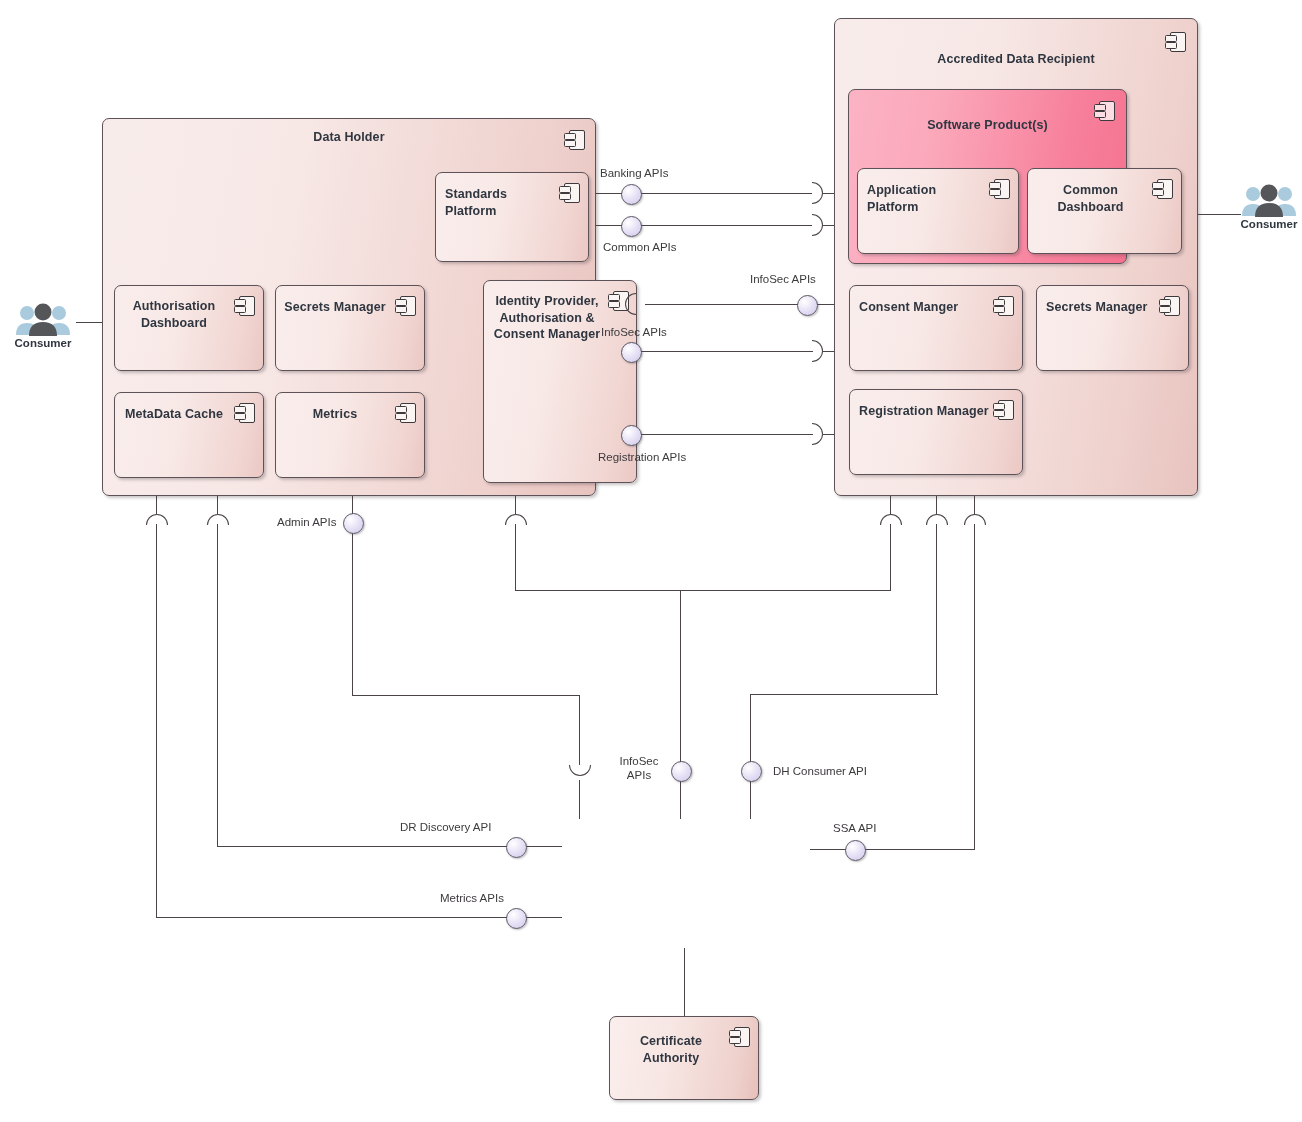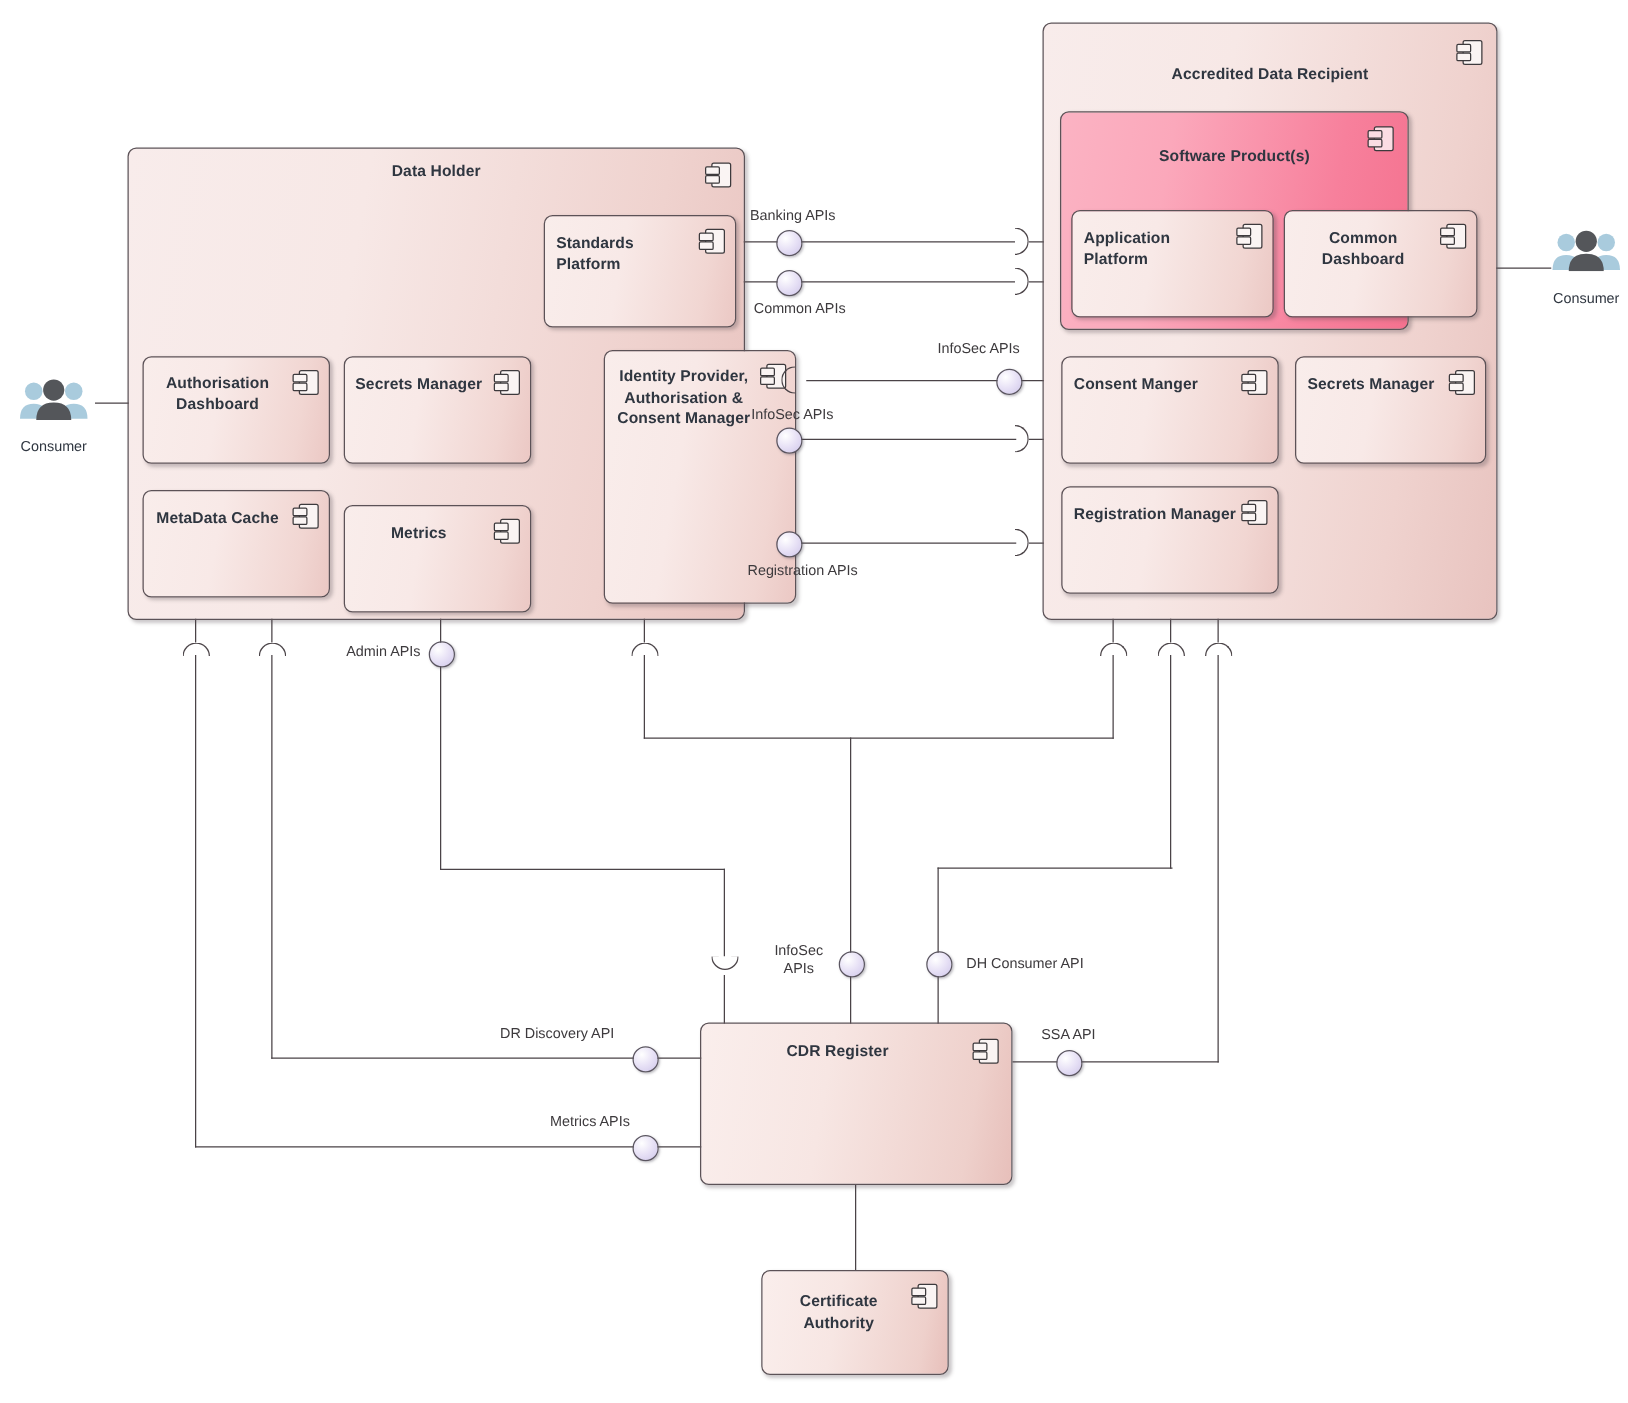--- a/index.html
+++ b/index.html
@@ -127,24 +127,25 @@
     white-space: nowrap;
     line-height: 1.25;
     pointer-events: none;
   }
   .edge-lbl.c { text-align: center; }
 
   
   .actor { position: absolute; width: 60px; }
   .actor .glyph { position: relative; width: 60px; height: 34px; }
   .actor .cap {
-    margin-top: 16px;
+    margin-top: 1px;
     text-align: center;
     font-size: 11.5px;
     color: #2f3640;
+    font-weight: bold;
   }
   .actor svg { display: block; }
 </style>
 </head>
 <body>
 
 <div id="canvas">
 
   <div class="ln h" style="left:76px; top:322px; width:40px;"></div>
 
@@ -261,21 +262,21 @@
 
   <div class="box pal-module" style="left:114px; top:392px; width:150px; height:86px;">
     <div class="box-label lbl-top" style="top:13px; left:4px; right:34px;">MetaData Cache</div>
     <span class="comp-icon" style="right:10px; top:10px;">
       <span class="body"></span>
         <span class="tab t1"></span>
         <span class="tab t2"></span>
     </span>
   </div>
 
-  <div class="box pal-module" style="left:275px; top:392px; width:150px; height:86px;margin-top:12px;">
+  <div class="box pal-module" style="left:275px; top:392px; width:150px; height:86px;">
     <div class="box-label lbl-top" style="top:13px; left:4px; right:34px;">Metrics</div>
     <span class="comp-icon" style="right:10px; top:10px;">
       <span class="body"></span>
         <span class="tab t1"></span>
         <span class="tab t2"></span>
     </span>
   </div>
 
   <div class="box pal-container" style="left:834px; top:18px; width:364px; height:478px;">
     <div class="box-label lbl-top" style="top:32px;">Accredited Data Recipient</div>
@@ -336,28 +337,20 @@
 
   <div class="box pal-module" style="left:849px; top:389px; width:174px; height:86px;">
     <div class="box-label lbl-top" style="text-align:left; left:9px; right:32px; top:13px;">Registration Manager</div>
     <span class="comp-icon" style="right:10px; top:10px;">
       <span class="body"></span>
         <span class="tab t1"></span>
         <span class="tab t2"></span>
     </span>
   </div>
 
-  <div class="box pal-reg" style="left:560px; top:818px; width:250px; height:130px;">
-    <div class="box-label lbl-top" style="top:14px; left:4px; right:34px;">CDR Register</div>
-    <span class="comp-icon" style="right:12px; top:12px;">
-      <span class="body"></span>
-        <span class="tab t1"></span>
-        <span class="tab t2"></span>
-    </span>
-  </div>
 
   <div class="box pal-reg" style="left:609px; top:1016px; width:150px; height:84px;">
     <div class="box-label" style="top:16px; left:4px; right:30px;">
       <div>Certificate</div>
       <div>Authority</div>
     </div>
     <span class="comp-icon" style="right:10px; top:10px;">
       <span class="body"></span>
         <span class="tab t1"></span>
         <span class="tab t2"></span>

